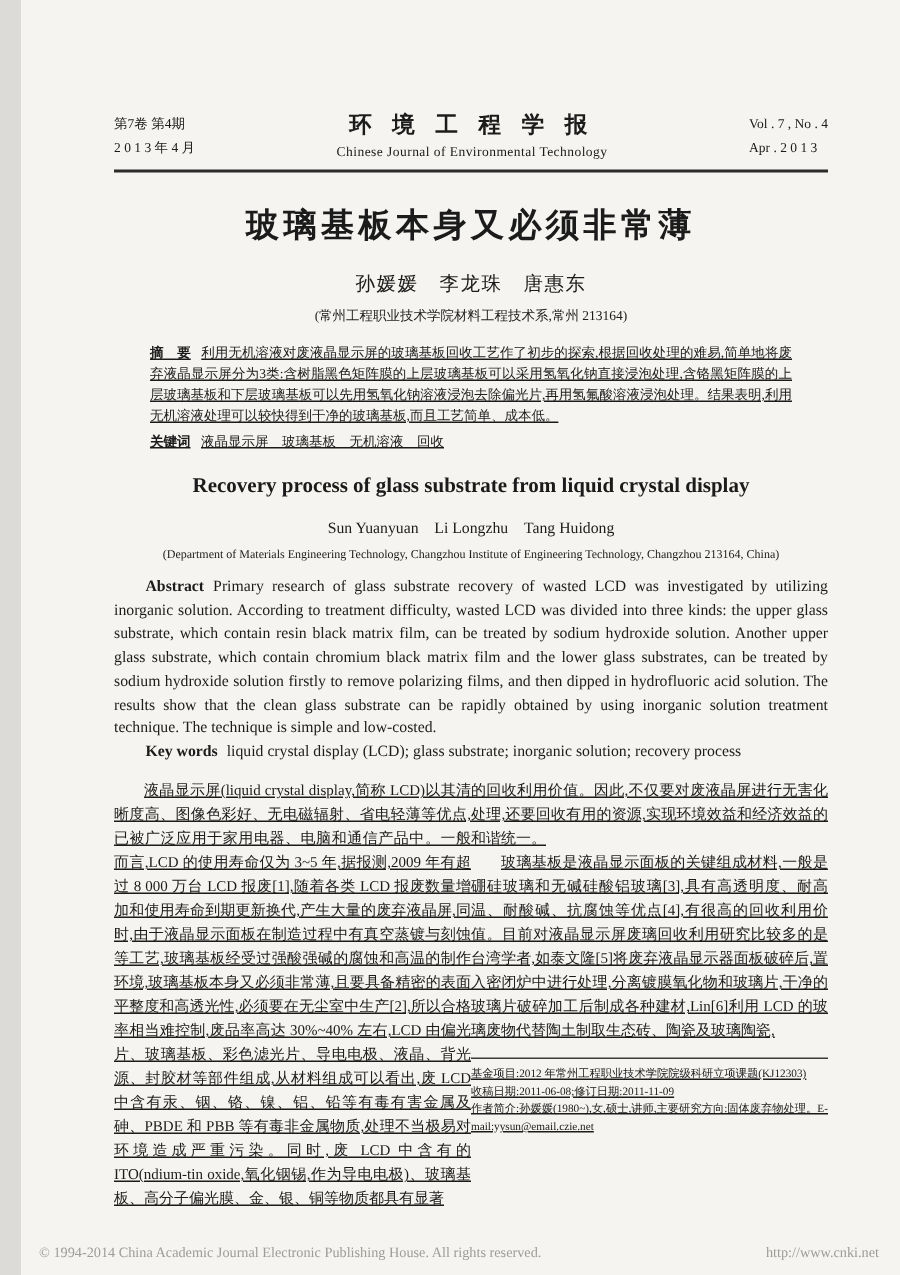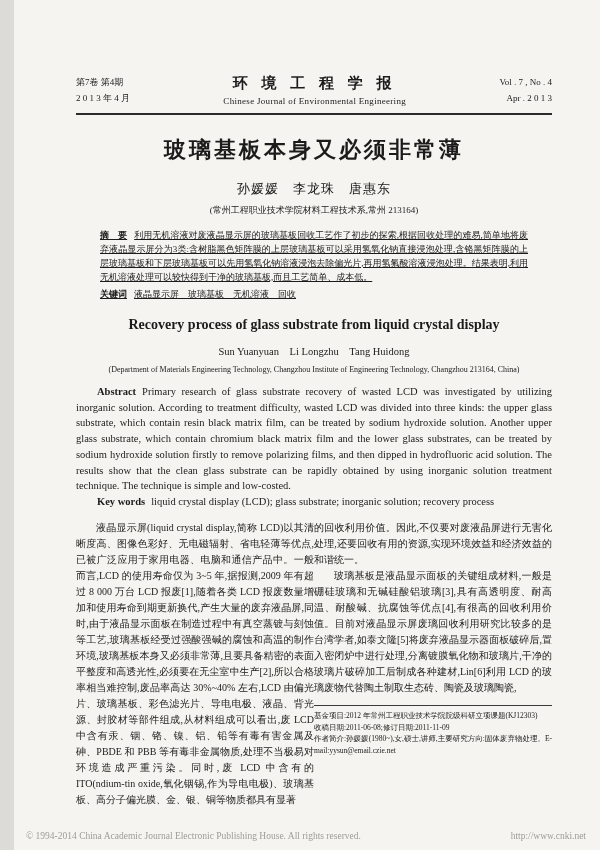--- a/index.html
+++ b/index.html
@@ -2,21 +2,21 @@
 <html><head>
 <meta charset="utf-8">
 <style>
   html,body{margin:0;padding:0;}
   body{width:600px;height:850px;background:#dcdbd7;font-family:"Liberation Serif","DejaVu Serif",serif;}
   .page{position:relative;width:600px;height:850px;background:#f5f4f0;color:#1b1b1b;overflow:hidden;margin-left:14px;}
 
   .masthead{display:flex;justify-content:space-between;align-items:flex-end;padding:74px 62px 0 62px;}
   .mh-side{font-size:9px;line-height:1.7;}
   .mh-left{text-align:left;}
-  .mh-right{text-align:right;}
+  .mh-right{}
   .mh-center{text-align:center;}
   .journal-cn{font-size:15px;font-weight:bold;letter-spacing:5px;}
   .journal-en{font-size:9px;margin-top:3px;letter-spacing:0.3px;}
   .masthead-rule{margin:7px 62px 0;border-bottom:2px solid #2b2b2b;}
 
   .title-cn{margin-top:20px;text-align:center;font-size:22px;font-weight:bold;letter-spacing:3px;}
   .authors-cn{margin-top:15px;text-align:center;font-size:13px;letter-spacing:1px;}
   .affil-cn{margin-top:6px;text-align:center;font-size:9px;}
 
   .meta-block{margin:12px 86px 0;text-decoration:underline;}
@@ -28,21 +28,21 @@
   .clc-line .val{margin-right:13px;}
 
   .title-en{margin-top:16px;text-align:center;font-size:14px;font-weight:bold;}
   .authors-en{margin-top:12px;text-align:center;font-size:10.5px;}
   .affil-en{margin-top:6px;text-align:center;font-size:8px;}
 
   .abstract-en{margin:10px 62px 0;font-size:10.5px;line-height:1.5;text-align:justify;text-indent:2em;}
   .abstract-en .label,.keywords-en .label{font-weight:bold;margin-right:6px;}
   .keywords-en{margin:2px 62px 0;font-size:10.5px;text-indent:2em;}
 
-  .columns{display:flex;gap:0;margin:13px 62px 0;}
+  .columns{display:flex;gap:0;margin:13px 62px 0;text-decoration:underline;}
   .col{flex:1;min-width:0;font-size:10px;line-height:1.6;text-align:justify;}
   .col p.indent{text-indent:2em;}
 
   .footnotes{margin-top:9px;border-top:1px solid #3a3a3a;padding-top:4px;font-size:7.5px;line-height:1.55;text-align:justify;}
   .footnotes p{margin:0;}
 
   .page-footer{position:absolute;left:12px;right:28px;bottom:9px;display:flex;justify-content:space-between;font-size:9.5px;color:#9c9c98;}
   h1,h2,p,div{margin:0;}
 </style>
 </head>
@@ -50,21 +50,21 @@
 
 <div class="page">
 
   <header class="masthead">
     <div class="mh-side mh-left">
       <div>第7卷 第4期</div>
       <div>2 0 1 3 年 4 月</div>
     </div>
     <div class="mh-center">
       <div class="journal-cn">环 境 工 程 学 报</div>
-      <div class="journal-en">Chinese Journal of Environmental Engineering</div>
+      <div class="journal-en">Chinese Journal of Environmental Technology</div>
     </div>
     <div class="mh-side mh-right">
       <div>Vol . 7 , No . 4</div>
       <div>Apr . 2 0 1 3</div>
     </div>
   </header>
   <div class="masthead-rule"></div>
 
   <h1 class="title-cn">玻璃基板本身又必须非常薄</h1>
   <div class="authors-cn">孙媛媛　李龙珠　唐惠东</div>

